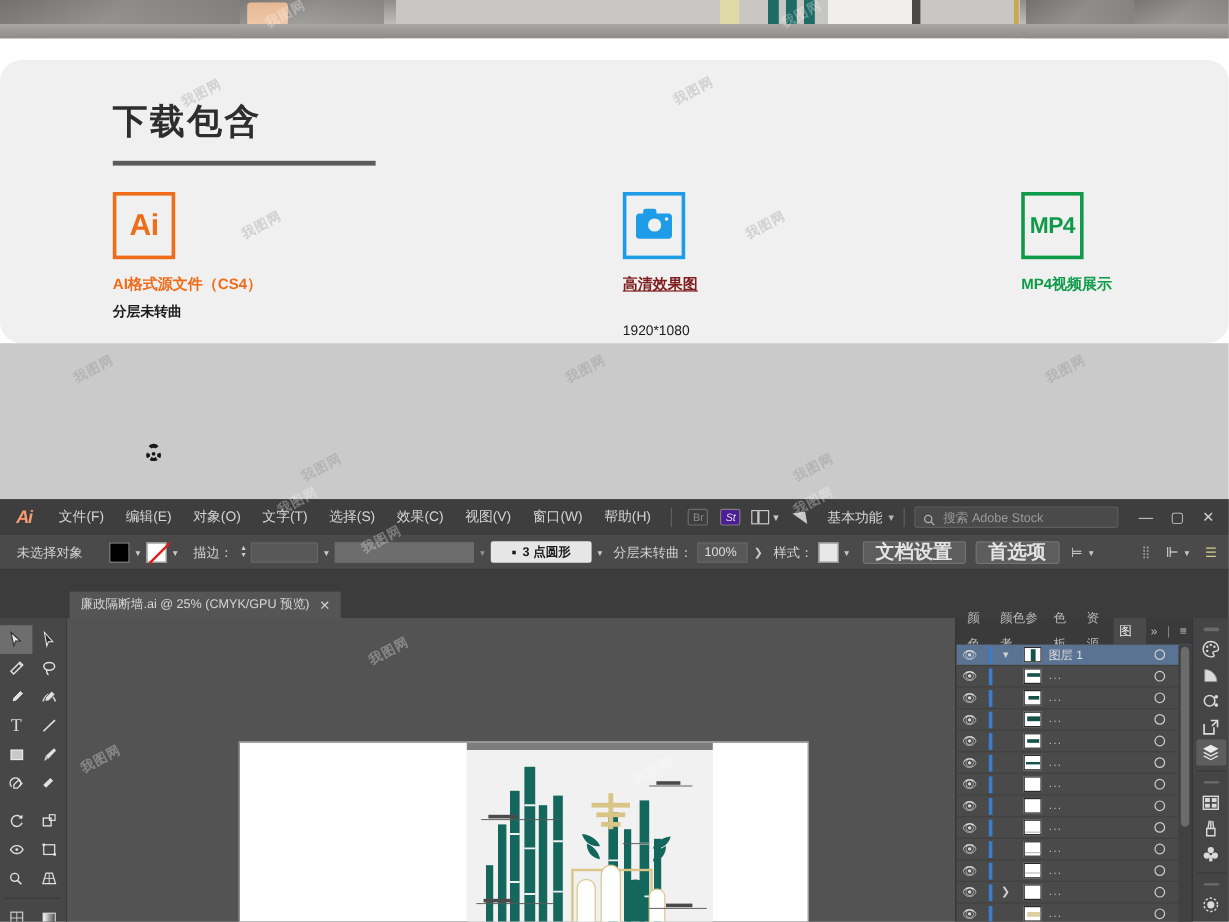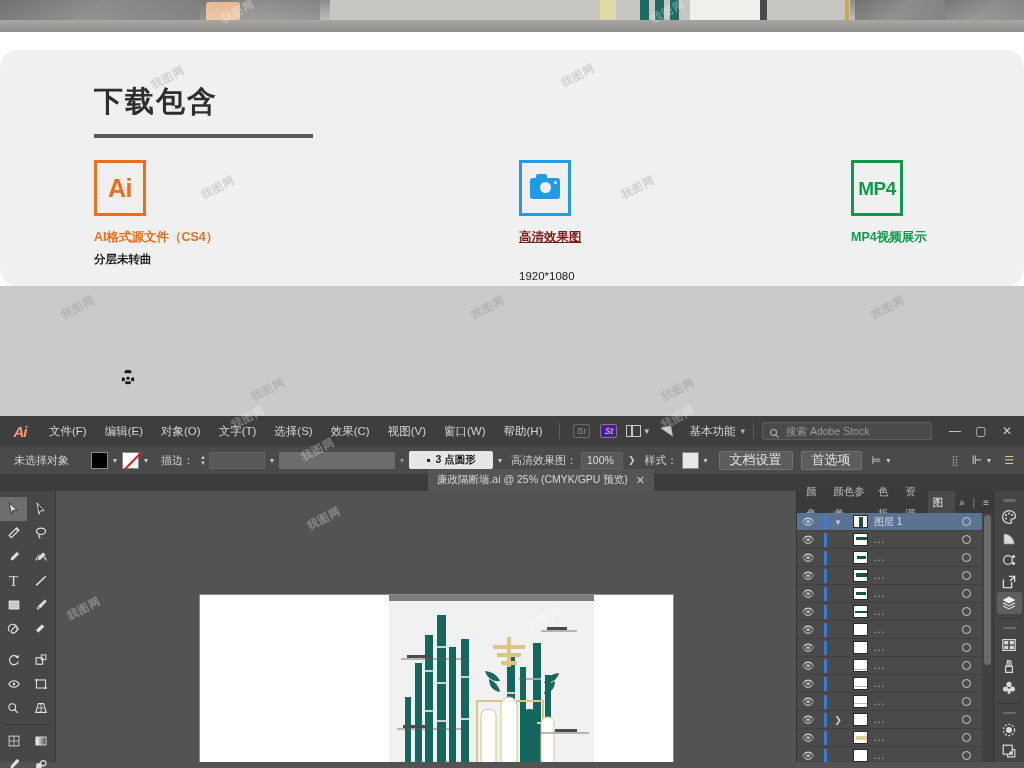--- a/index.html
+++ b/index.html
@@ -87,25 +87,25 @@
   .swatch.none:after { content:''; position:absolute; left:-2px; top:7px; width:24px; height:2px;
     background:#e01b1b; transform:rotate(-45deg); transform-origin:center; }
   .swatch.white { background:#e8e8e8; }
   .dd { color:#c9c9c9; font-size:8px; margin:0 5px; }
   .stepper { display:inline-flex; flex-direction:column; color:#c9c9c9; font-size:6px; line-height:6px; margin-right:3px; }
   .field { height:17px; background:#585858; border:1px solid #646464; }
   .field.flat { background:#6d6d6d; border-color:#6d6d6d; }
   .pill { height:18px; background:#e6e6e6; color:#1c1c1c; font-size:10.5px; font-weight:bold;
     display:flex; align-items:center; justify-content:center; padding:0 8px; border-radius:2px; }
   .optbtn { height:19px; background:#5d5d5d; border:1px solid #727272; border-radius:2px; color:#e4e4e4;
-    font-size:13px; display:flex; align-items:center; justify-content:center; padding:0 10px; }
+    font-size:16px; display:flex; align-items:center; justify-content:center; padding:0 10px;font-weight:bold; }
   .num { height:17px; background:#585858; border:1px solid #646464; color:#ddd; font-size:10.5px;
     display:flex; align-items:center; padding:0 5px; }
 
-  .tabbar { position:relative; height:16px; background:#3c3c3c; padding-left:58px; display:flex; align-items:flex-end;justify-content:center; }
+  .tabbar { position:relative; height:40px; background:#3c3c3c; padding-left:58px; display:flex; align-items:flex-end; }
   .doc-tab { height:22px; background:#555555; display:flex; align-items:center; gap:8px; padding:0 9px; }
   .doc-tab span.t { color:#d6d6d6; font-size:10.5px; }
   .doc-tab span.x { color:#cfcfcf; font-size:11px; }
 
   .workarea { position:relative; height:271px; background:#535353; }
 
   
   .tools { position:absolute; left:0; top:0; width:56px; height:271px; background:#474747;
     border-right:1px solid #3a3a3a; padding-top:6px; }
   .tool-row { display:flex; }
@@ -296,21 +296,21 @@
         </div>
       <div class="field" style="width:56px;"></div>
       <span class="dd">▾</span>
       <div class="field flat" style="width:116px;"></div>
       <span class="dd" style="color:#8f8f8f;">▾</span>
       <div class="pill" style="width:84px;gap:5px;">
         <span style="font-size:12px;line-height:1;">▪</span>
         <span>3 点圆形</span>
       </div>
       <span class="dd">▾</span>
-      <div class="opt-lbl" style="margin-left:4px;">高清效果图：</div>
+      <div class="opt-lbl" style="margin-left:4px;">分层未转曲：</div>
       <div class="num" style="width:42px;margin-left:4px;">100%</div>
       <span class="dd" style="font-size:9px;">❯</span>
       <div class="opt-lbl" style="margin-left:4px;">样式：</div>
       <div class="swatch white" style="margin-left:4px;"></div>
       <span class="dd">▾</span>
       <div class="optbtn" style="margin-left:6px;">文档设置</div>
       <div class="optbtn" style="margin-left:8px;">首选项</div>
       <div style="margin-left:10px;color:#cfcfcf;font-size:11px;">⊨</div>
       <span class="dd">▾</span>
       <div style="flex:1"></div>

